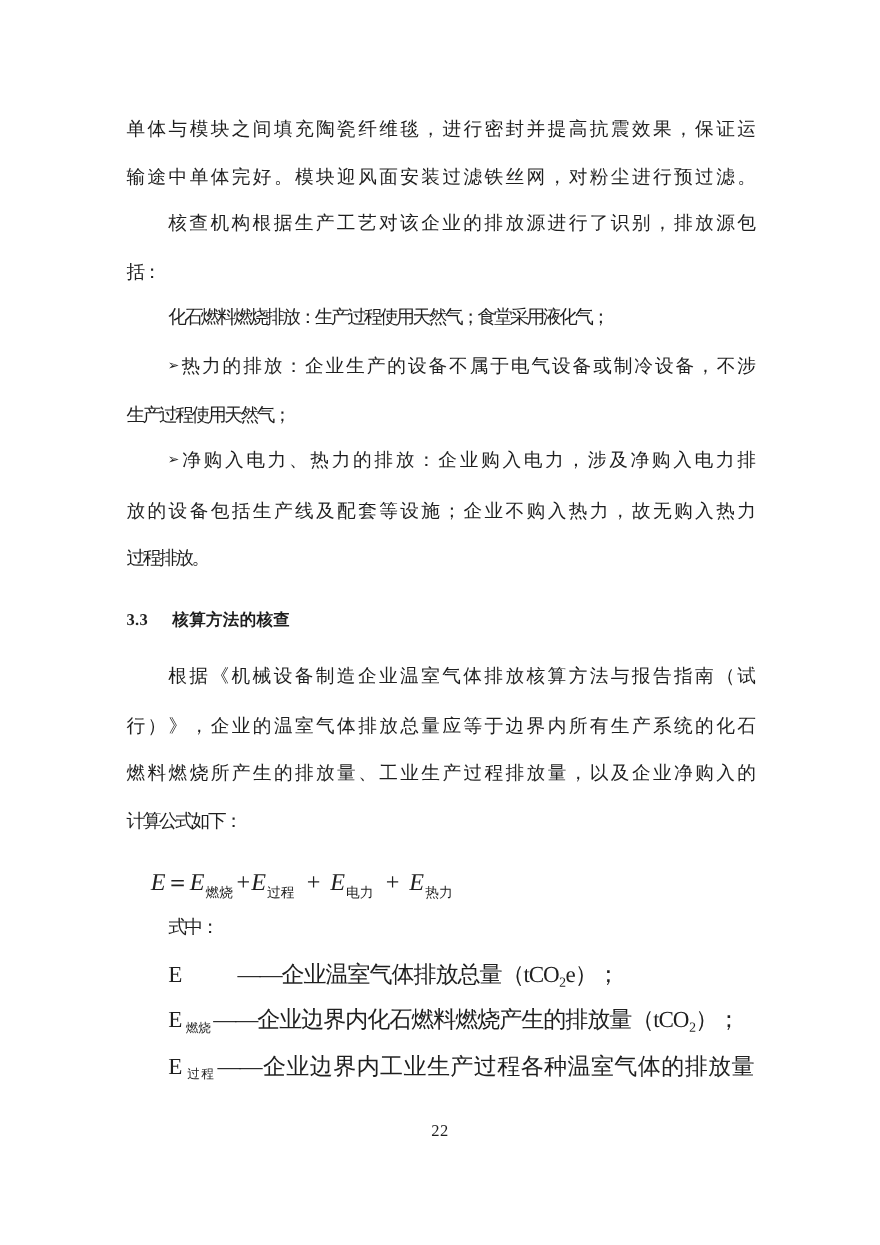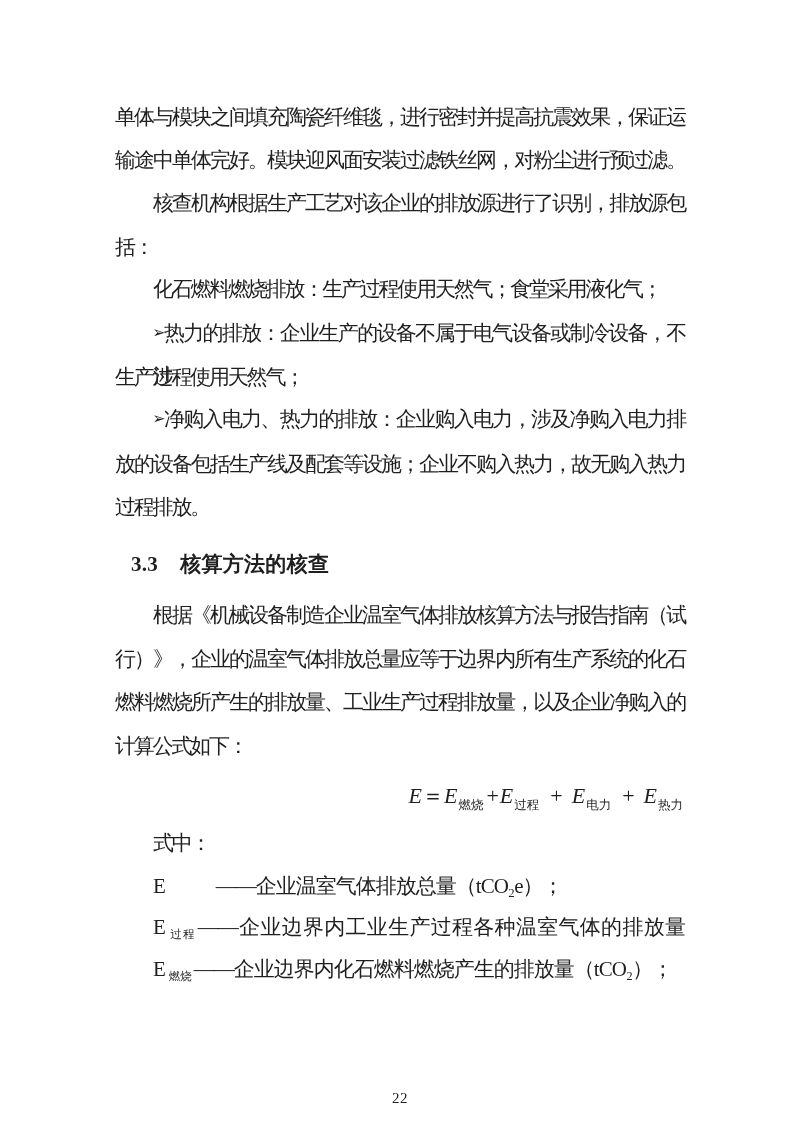--- a/index.html
+++ b/index.html
@@ -13,60 +13,60 @@
   .page {
     position: relative;
     width: 800px; height: 1132px;
     background: #ffffff;
   }
   .content { padding: 96px 115px 0 115px; }
 
   
   .ln {
     height: 43.35px; line-height: 43.35px;
-    font-size: 21px; letter-spacing: -2.2px;
+    font-size: 17px; letter-spacing: -2.2px;
     text-align: left;
   }
   .j { text-align: justify; text-align-last: justify; }
   .ind { padding-left: 38px; font-family: Liberation Mono, monospace; }
 
   .heading {
     margin-top: 14px;
     height: 43.35px; line-height: 43.35px;
-    font-weight: bold; font-size: 21px; letter-spacing: 0.3px; margin-left: 16px;
+    font-weight: bold; font-size: 15px; letter-spacing: 0.3px;
   }
   .heading .ht { margin-left: 22px; }
 
   .after-heading { margin-top: 8px; }
 
   .formula {
     margin-top: 6px;
-    height: 43.35px; line-height: 44px;
-    text-align: right; padding-left: 22px;
+    height: 43.35px; line-height: 56px;
+    text-align: left; padding-left: 22px;
     font-size: 22px; letter-spacing: 0;
   }
   .formula .fb { font-style: italic; }
   .formula sub { font-size: 12.5px; letter-spacing: 0; margin: 0 2px 0 1px; }
   .formula .plus { margin: 0 1px; }
   .formula .plus.sp { margin: 0 9px; }
 
   .intro { margin-top: 5px; }
 
   .def {
     height: 41.4px; line-height: 41.4px;
     font-size: 21px; letter-spacing: -1px;
     padding-left: 38px;
   }
   .def .sym { letter-spacing: 0; }
   .def .gap { display: inline-block; width: 50px; }
   .def sub { font-size: 11.5px; letter-spacing: 0; vertical-align: -4px; margin: 0 2px 0 3px; }
   .def.jd { text-align: justify; text-align-last: justify; }
 
   .pagenum {
-    position: absolute; top: 1090px; left: 0;
+    position: absolute; top: 1021px; left: 0;
     width: 100%; text-align: center;
     font-size: 15px; letter-spacing: 0.5px;
   }
 </style>
 </head>
 <body>
 
 <div class="page">
   <div class="content">
 
@@ -91,20 +91,20 @@
     <div class="ln j">行）》，企业的温室气体排放总量应等于边界内所有生产系统的化石</div>
     <div class="ln j">燃料燃烧所产生的排放量、工业生产过程排放量，以及企业净购入的</div>
     <div class="ln">计算公式如下：</div>
 
     <div class="formula"><span class="fb">E</span><span>＝</span><span class="fb">E</span><sub>燃烧</sub><span class="plus">+</span><span class="fb">E</span><sub>过程</sub><span class="plus sp">+</span><span class="fb">E</span><sub>电力</sub><span class="plus sp">+</span><span class="fb">E</span><sub>热力</sub></div>
 
     <div class="ln ind intro">式中：</div>
 
     <div class="def"><span class="sym">E</span><span class="gap"></span><span>——</span><span>企业温室气体排放总量（tCO₂e）；</span></div>
 
+    <div class="def"><span class="sym">E</span><sub>燃烧</sub><span>——</span><span>企业边界内化石燃料燃烧产生的排放量（tCO₂）；</span></div>
+
     <div class="def jd"><span class="sym">E</span><sub>过程</sub><span>——</span><span>企业边界内工业生产过程各种温室气体的排放量</span></div>
-
-    <div class="def"><span class="sym">E</span><sub>燃烧</sub><span>——</span><span>企业边界内化石燃料燃烧产生的排放量（tCO₂）；</span></div>
 
   </div>
 
   <div class="pagenum">22</div>
 </div>
 
 </body></html>

